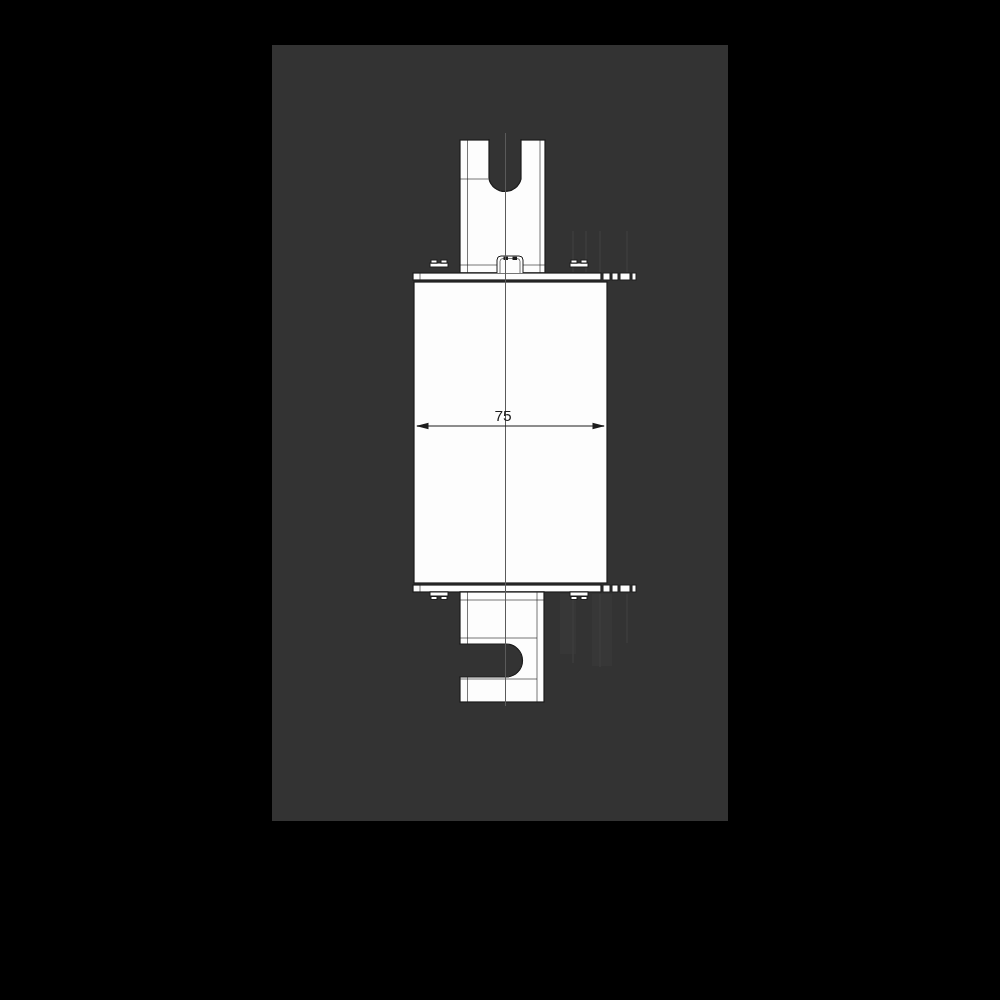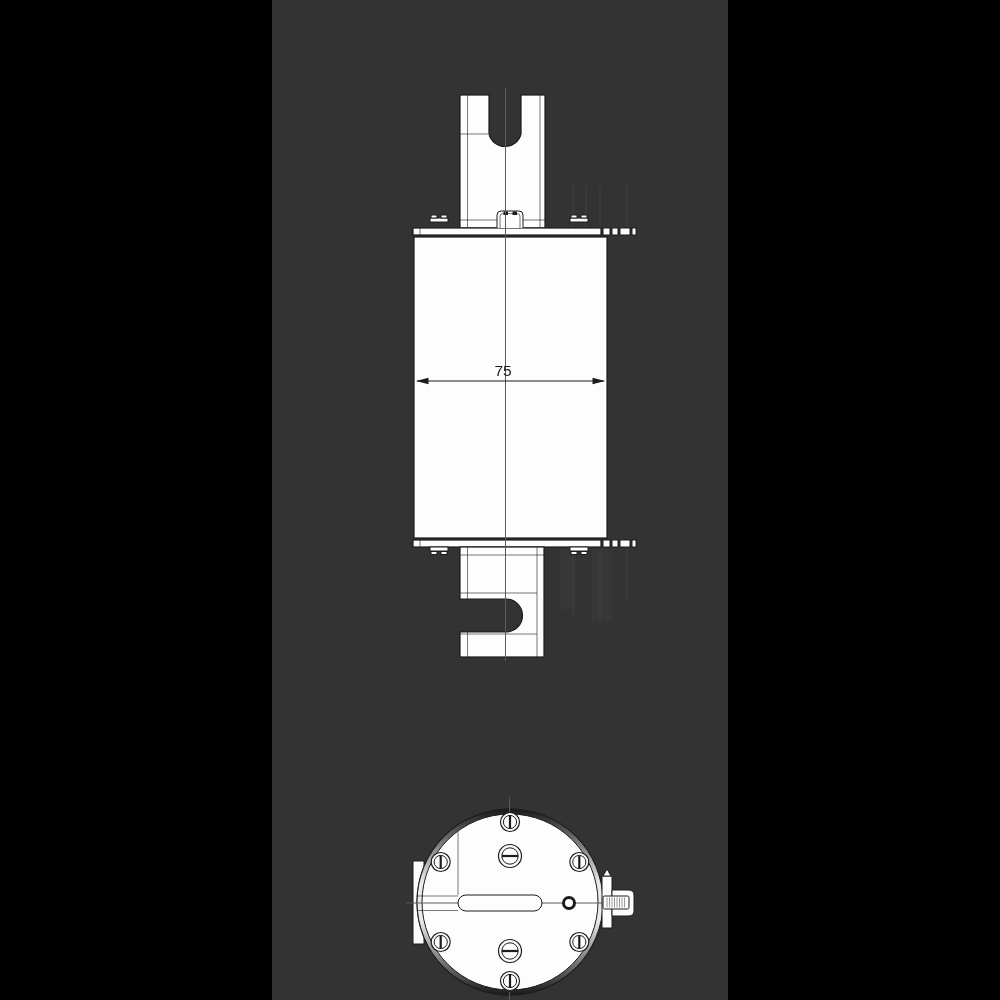--- a/index.html
+++ b/index.html
@@ -1,17 +1,17 @@
 <!DOCTYPE html>
 <html style="--c-margin: #000000; --c-panel: #333333; --c-line: #1c1c1c; --c-part: #fdfdfd; --c-centerline: #5a5a5a; --c-faint: #3e3e3e; --c-ghost: #373737; --c-ring_dark: #191919; --c-ring_light: #ececec;"><head>
 <meta charset="utf-8">
 <style>
   html,body{margin:0;padding:0;background:#000;}
-  .stage{position:relative;width:1000px;height:1000px;background:var(--c-margin,#000);overflow:hidden;
-         font-family:"Liberation Sans",sans-serif;}
+  .stage{position:relative;width:1000px;height:776px;background:var(--c-margin,#000);overflow:hidden;
+         font-family:"Liberation Sans",sans-serif;margin-top:45px;}
   .panel{position:absolute;left:272px;top:0;width:456px;height:1000px;background:var(--c-panel,#333);}
   svg.drawing{position:absolute;left:0;top:0;}
 
   .part   {fill:var(--c-part);stroke:var(--c-line);stroke-width:1.2;}
   .partT  {fill:var(--c-part);stroke:var(--c-line);stroke-width:1;}
   .cut    {fill:var(--c-panel);stroke:var(--c-line);stroke-width:1.2;}
   .ln     {stroke:var(--c-line);stroke-width:1;fill:none;}
   .thin   {stroke:var(--c-line);stroke-width:0.7;fill:none;opacity:0.85;}
   .cl     {stroke:var(--c-centerline);stroke-width:1;fill:none;}
   .proj   {stroke:var(--c-centerline);stroke-width:0.8;fill:none;}

